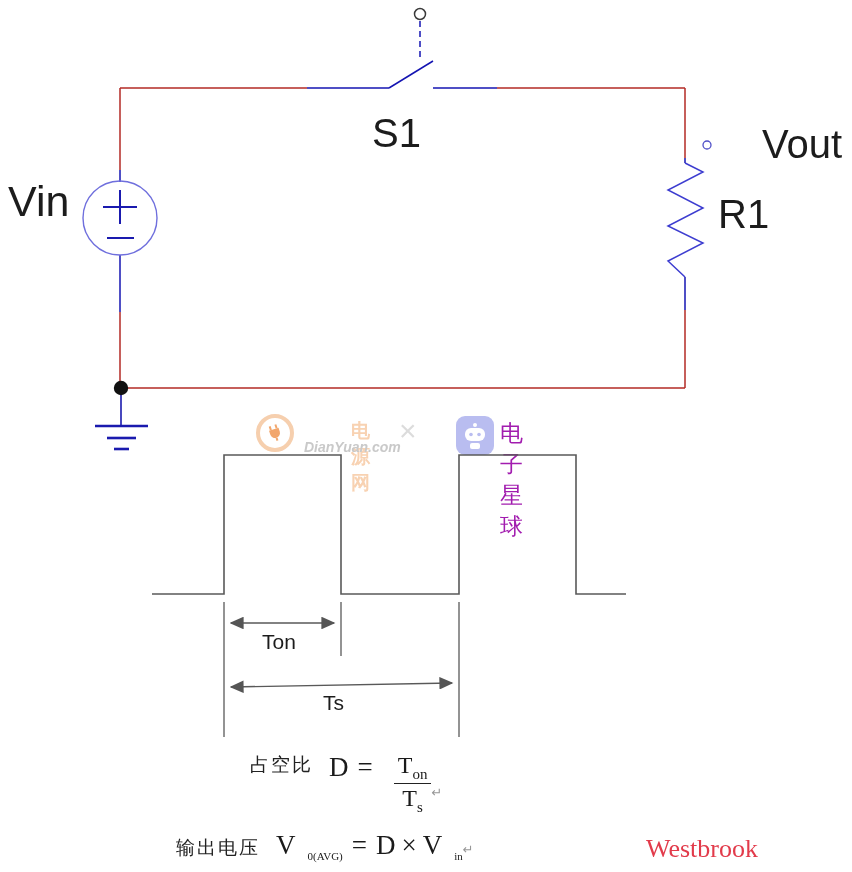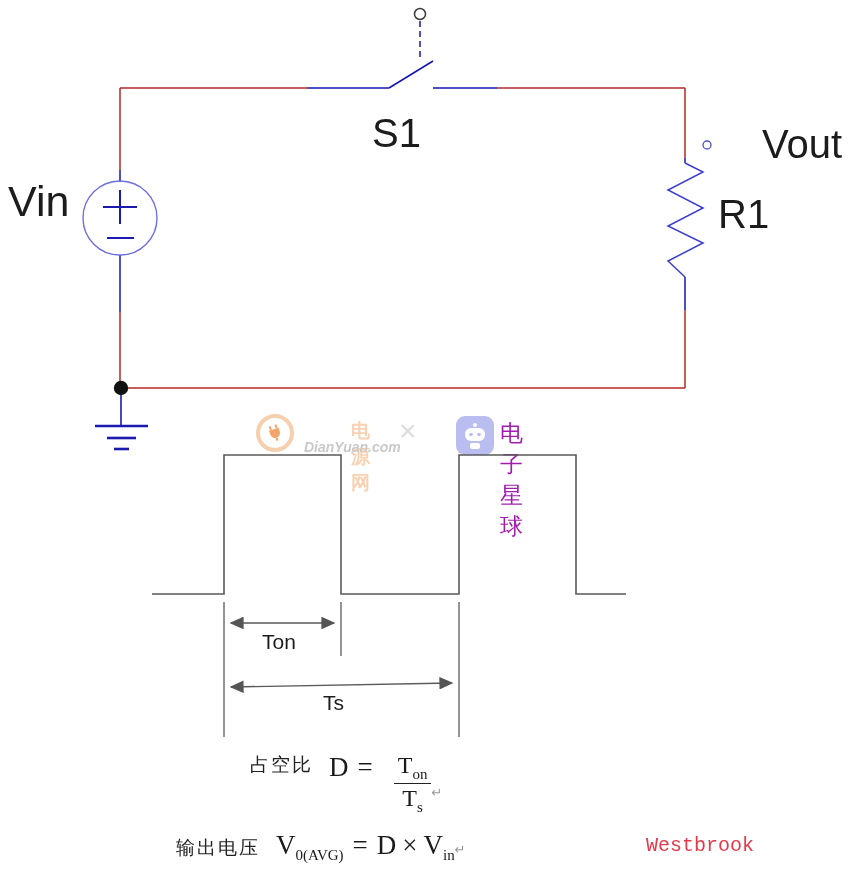--- a/index.html
+++ b/index.html
@@ -23,31 +23,31 @@
   .wm-robot{position:absolute;left:456px;top:416px;width:38px;height:39px;background:#b9bdf0;
             border-radius:9px;display:flex;align-items:center;justify-content:center;}
   .wm-star-name{position:absolute;left:500px;top:418px;font-size:23px;color:#a21caf;letter-spacing:3px;}
 
   
   .formula{position:absolute;z-index:3;color:#1a1a1a;display:flex;}
   .formula-duty{left:250px;top:752px;align-items:flex-start;}
   .formula-output{left:176px;top:830px;align-items:baseline;}
   .cjk{font-size:19px;color:#222;letter-spacing:2px;font-family:"Liberation Sans",sans-serif;}
   .math{font-family:"Liberation Serif",serif;font-size:27px;}
-  .math-sub{font-family:"Liberation Serif",serif;font-size:15px;}
+  .math-sub{font-family:"Liberation Serif",serif;font-size:11px;margin-left:12px;}
   .frac{display:inline-flex;flex-direction:column;align-items:center;margin-left:12px;
         font-family:"Liberation Serif",serif;}
   .frac .num,.frac .den{font-size:24px;line-height:1.1;padding:0 4px;}
   .frac .fsub{font-size:15px;}
   .frac .bar{align-self:stretch;height:0;border-top:1.6px solid #222;margin:1px 0;}
   .ret{font-size:13px;color:#979797;font-family:"DejaVu Sans",sans-serif;}
   .sp-l{margin-left:16px;} .sp-m{margin:0 9px;} .sp-s{margin:0 6px;}
 
-  .signature{position:absolute;left:646px;top:834px;z-index:3;font-size:20px;
-             font-family:Liberation Mono, monospace;}
+  .signature{position:absolute;left:646px;top:834px;z-index:3;font-size:26px;
+             font-family:Liberation Serif, serif;}
 </style>
 </head>
 <body>
 
 <div class="stage">
 
   <div class="watermark">
     <div class="wm-ring">
       <svg width="20" height="20" viewBox="0 0 20 20" style="transform:rotate(-18deg)">
         <path d="M7 2v4 M13 2v4" stroke="#f2a66c" stroke-width="2" fill="none"></path>

